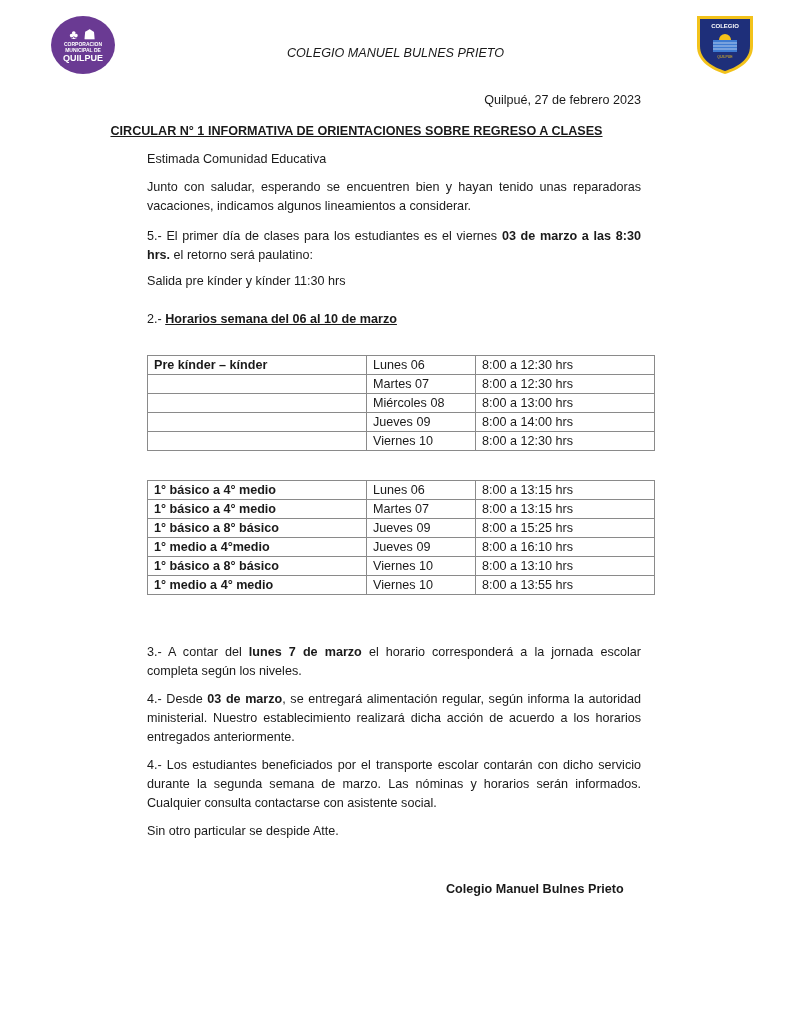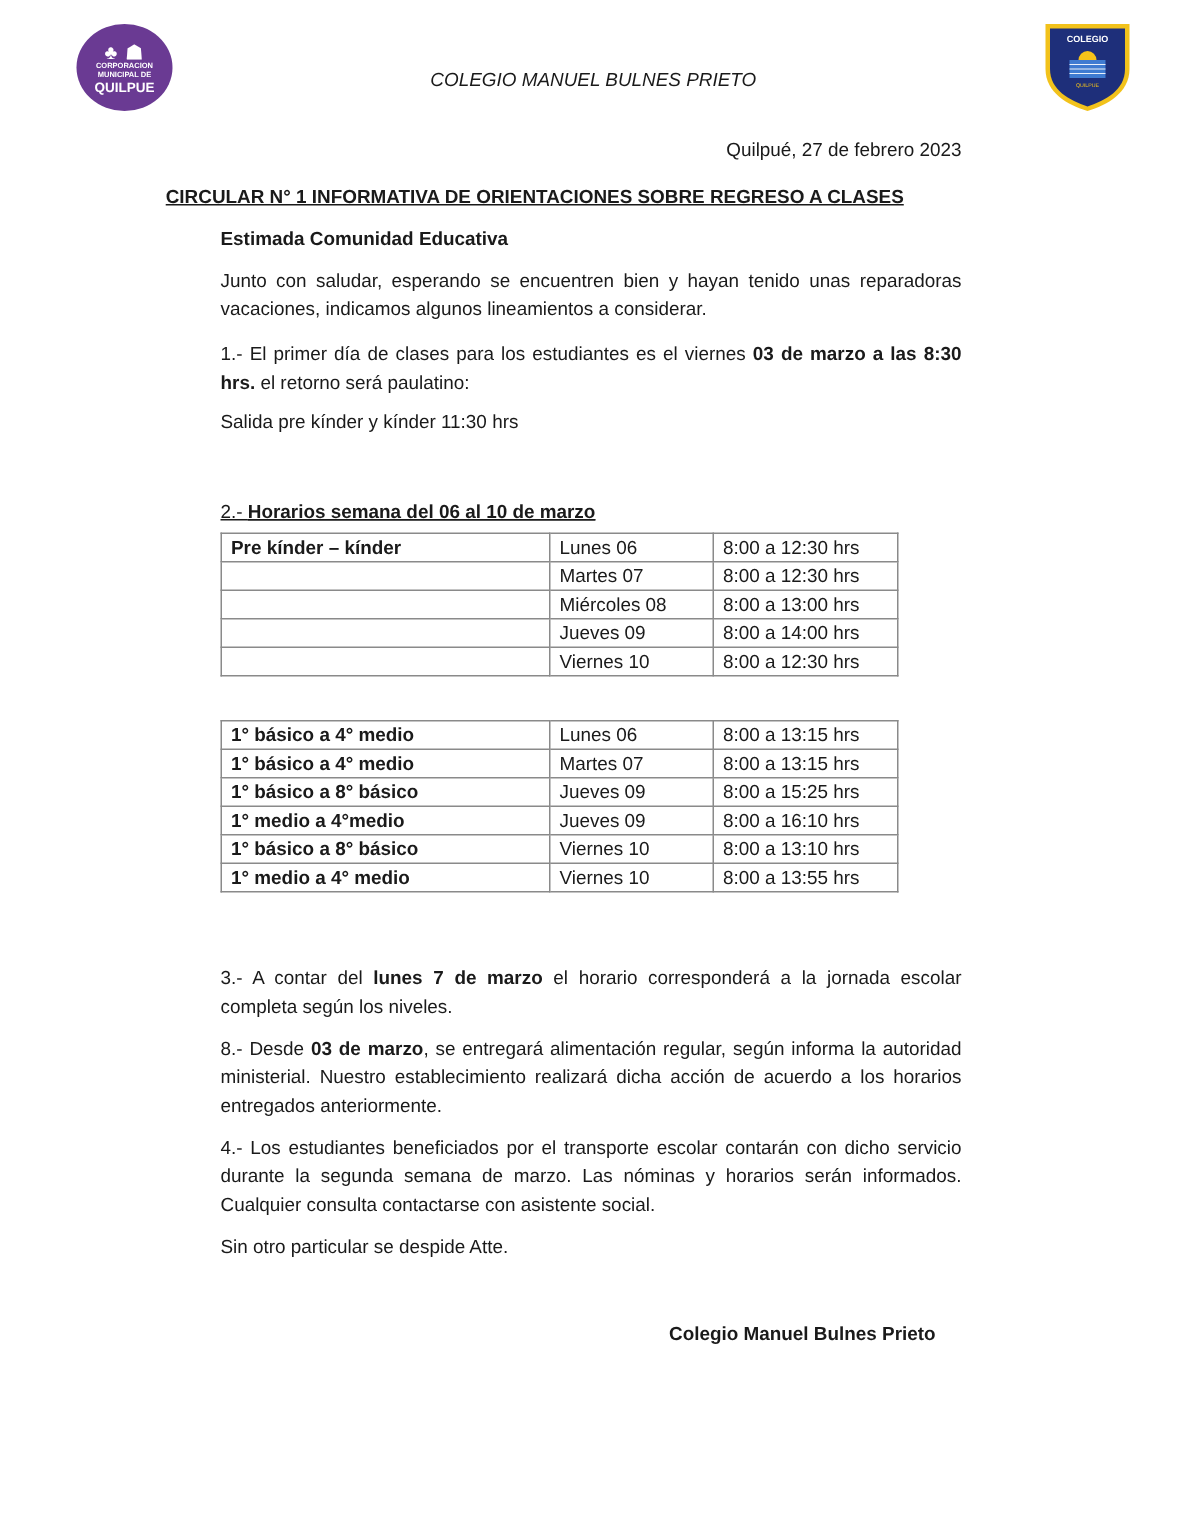--- a/index.html
+++ b/index.html
@@ -13,21 +13,21 @@
   .logo-left .l1 { font-size: 5px; font-weight: bold; line-height: 6px; }
   .logo-left .l2 { font-size: 5px; font-weight: bold; line-height: 6px; }
   .logo-left .l3 { font-size: 9px; font-weight: bold; line-height: 10px; }
   .logo-right { left: 694px; top: 12px; width: 62px; height: 64px; }
   .hdr { left: 0; width: 791px; top: 46px; text-align: center; font-style: italic; font-size: 12.6px; }
   .date { right: 150px; top: 93px; font-size: 12.6px; }
   .title { left: 0; width: 713px; top: 124px; text-align: center; font-weight: bold; text-decoration: underline; font-size: 12.6px; }
   .para { left: 147px; width: 494px; font-size: 12.6px; line-height: 19px; text-align: justify; }
   .para b { font-weight: bold; }
   .u { text-decoration: underline; font-weight: bold; }
-  table.sched { position: absolute; left: 147px; width: 452px; border-collapse: collapse; font-size: 12.6px; }
+  table.sched { position: absolute; left: 147px; width: 508px; border-collapse: collapse; font-size: 12.6px; }
   table.sched td { border: 1px solid #8a8a8a; padding: 0 6px; height: 18px; line-height: 18px; }
   table.sched td.c1 { width: 206px; font-weight: bold; }
   table.sched td.c2 { width: 96px; margin-top: 16px; }
   .sig { left: 446px; top: 882px; font-weight: bold; font-size: 12.6px; }
 </style>
 </head>
 <body>
 
 <div class="abs logo-left">
   <div class="glyph">♣ ☗</div>
@@ -45,31 +45,31 @@
   <path d="M19 31 H43 M19 34 H43 M19 37 H43" stroke="#ffffff" stroke-width="0.6"></path>
   <text x="31" y="46" font-size="3.5" fill="#f2c21b" text-anchor="middle" font-family="Liberation Sans, sans-serif">QUILPUE</text>
 </svg>
 
 <div class="abs hdr">COLEGIO MANUEL BULNES PRIETO</div>
 
 <div class="abs date">Quilpué, 27 de febrero 2023</div>
 
 <div class="abs title">CIRCULAR N° 1 INFORMATIVA DE ORIENTACIONES SOBRE REGRESO A CLASES</div>
 
-<div class="abs para" style="top:150px;font-weight:bold;">Estimada Comunidad Educativa</div>
+<div class="abs para" style="top:150px;">Estimada Comunidad Educativa</div>
 
 <div class="abs para" style="top:178px;">Junto con saludar, esperando se encuentren bien y hayan tenido unas reparadoras vacaciones, indicamos  algunos lineamientos a considerar.</div>
 
-<div class="abs para" style="top:227px;"><span>1.- El primer día de clases para los estudiantes es el viernes </span><b>03 de marzo a las 8:30 hrs.</b><span> el retorno será paulatino:</span></div>
+<div class="abs para" style="top:227px;"><span>5.- El primer día de clases para los estudiantes es el viernes </span><b>03 de marzo a las 8:30 hrs.</b><span> el retorno será paulatino:</span></div>
 
 <div class="abs para" style="top:272px;">
   <div>Salida pre kínder y kínder 11:30 hrs</div>
 </div>
 
-<div class="abs para" style="top:332px;text-decoration:underline;"><span>2.- </span><span class="u">Horarios semana del 06 al 10 de marzo</span></div>
+<div class="abs para" style="top:310px;"><span>2.- </span><span class="u">Horarios semana del 06 al 10 de marzo</span></div>
 
 <table class="sched" style="top:355px;">
   <tbody id="tbl1">
       <tr>
         <td class="c1">Pre kínder – kínder</td>
         <td class="c2">Lunes 06</td>
         <td class="c3">8:00 a 12:30 hrs</td>
       </tr>
       <tr>
         <td class="c1"></td>
@@ -124,19 +124,19 @@
       <tr>
         <td class="c1">1° medio a 4° medio</td>
         <td class="c2">Viernes 10</td>
         <td class="c3">8:00 a 13:55 hrs</td>
       </tr>
     </tbody>
 </table>
 
 <div class="abs para" style="top:643px;"><span>3.- A contar del </span><b>lunes 7 de marzo</b><span> el horario corresponderá a la jornada escolar completa según los niveles.</span></div>
 
-<div class="abs para" style="top:690px;"><span>8.-  Desde </span><b>03 de marzo</b><span>, se entregará alimentación regular, según informa la autoridad ministerial. Nuestro establecimiento realizará dicha acción de acuerdo a los horarios entregados anteriormente.</span></div>
+<div class="abs para" style="top:690px;"><span>4.-  Desde </span><b>03 de marzo</b><span>, se entregará alimentación regular, según informa la autoridad ministerial. Nuestro establecimiento realizará dicha acción de acuerdo a los horarios entregados anteriormente.</span></div>
 
 <div class="abs para" style="top:756px;">4.- Los estudiantes beneficiados por el transporte escolar contarán con dicho servicio durante la segunda semana de marzo. Las nóminas y horarios serán informados. Cualquier consulta contactarse con asistente social.</div>
 
 <div class="abs para" style="top:822px;">Sin otro particular se despide Atte.</div>
 
 <div class="abs sig">Colegio Manuel Bulnes Prieto</div>
 
 </body></html>

